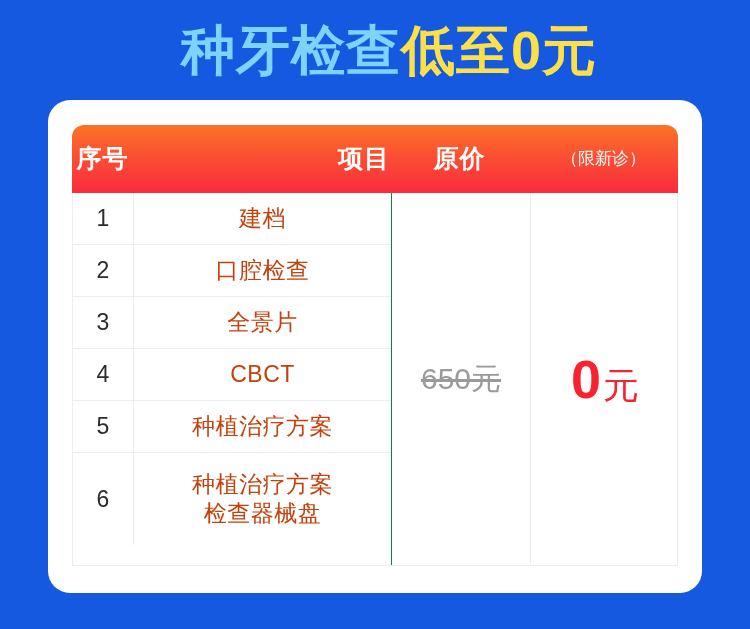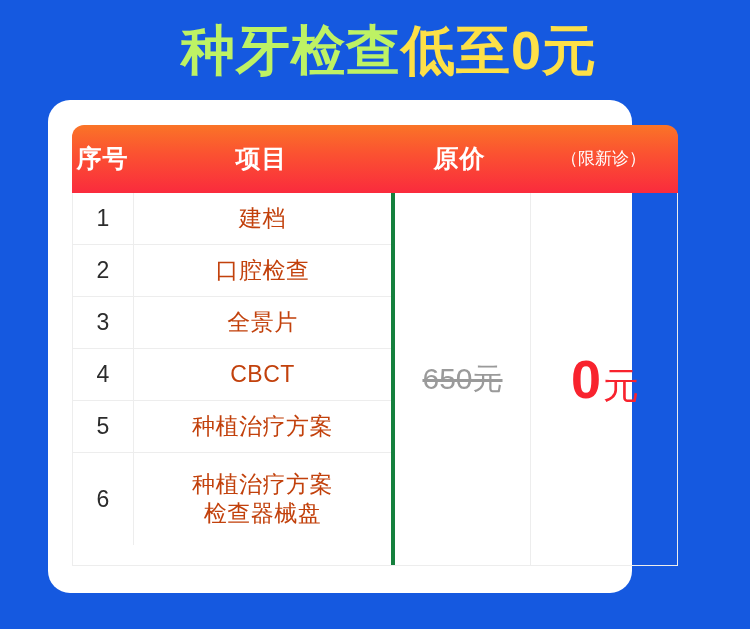--- a/index.html
+++ b/index.html
@@ -29,33 +29,33 @@
   }
   .banner-title {
     font-size: 54px;
     font-weight: bold;
     line-height: 1;
     white-space: nowrap;
     display: flex;
     align-items: baseline;
   }
   .banner-title .part-white {
-    color: #bef264;
+    color: #7dd3fc;
     margin-left: 28px;
   }
   .banner-title .part-gold {
     color: #fde047;
   }
 
   
   .card {
     position: absolute;
     left: 48px;
     top: 100px;
-    width: 584px;
+    width: 654px;
     height: 493px;
     background: #FFFFFF;
     border-radius: 22px;
     box-sizing: border-box;
   }
 
   
   .table {
     position: absolute;
     left: 24px;
@@ -89,21 +89,21 @@
   }
   .th-sub {
     font-size: 17px;
     font-weight: normal;
     line-height: 1.2;
     margin-top: 1px;
     letter-spacing: 0px;
   }
 
   .col-no    { width: 61px;  flex: 0 0 61px; }
-  .col-item  { width: 257px; flex: 0 0 257px; }
+  .col-item  { width: 257px; flex: 0 0 257px; align-items: flex-end; }
   .col-price { width: 139px; flex: 0 0 139px; }
   .col-promo { width: 149px; flex: 0 0 149px; }
 
   .tbody {
     position: relative;
     height: 373px;
     box-sizing: border-box;
     border-left: 1px solid #EDEDED;
     border-right: 1px solid #EDEDED;
     border-bottom: 1px solid #EDEDED;
@@ -155,21 +155,21 @@
     align-items: center;
     justify-content: center;
     line-height: 1.28;
     letter-spacing: 0.5px;
   }
 
   
   .cell-price {
     width: 139px;
     flex: 0 0 139px;
-    border-left: 4px solid #15803d;
+    border-left: 1px solid #15803d;
     box-sizing: border-box;
     display: flex;
     align-items: center;
     justify-content: center;
   }
   .price-old {
     font-size: 30px;
     color: #9A9A9A;
     text-decoration: line-through;
     white-space: nowrap;

